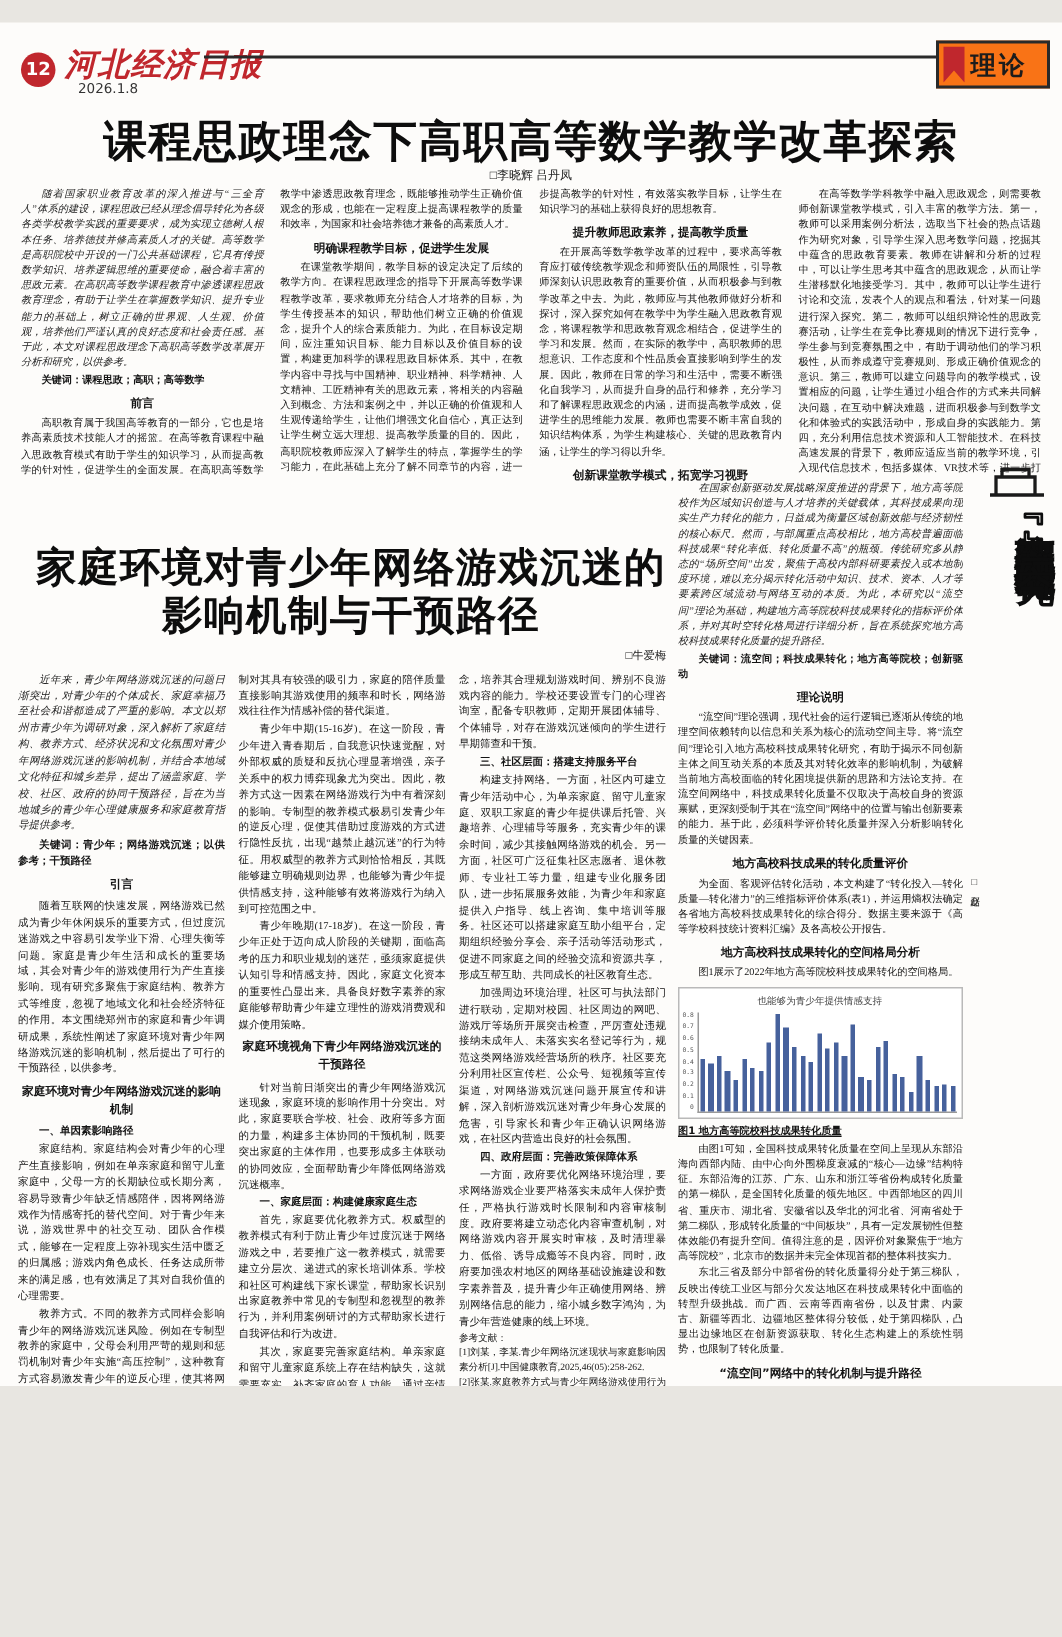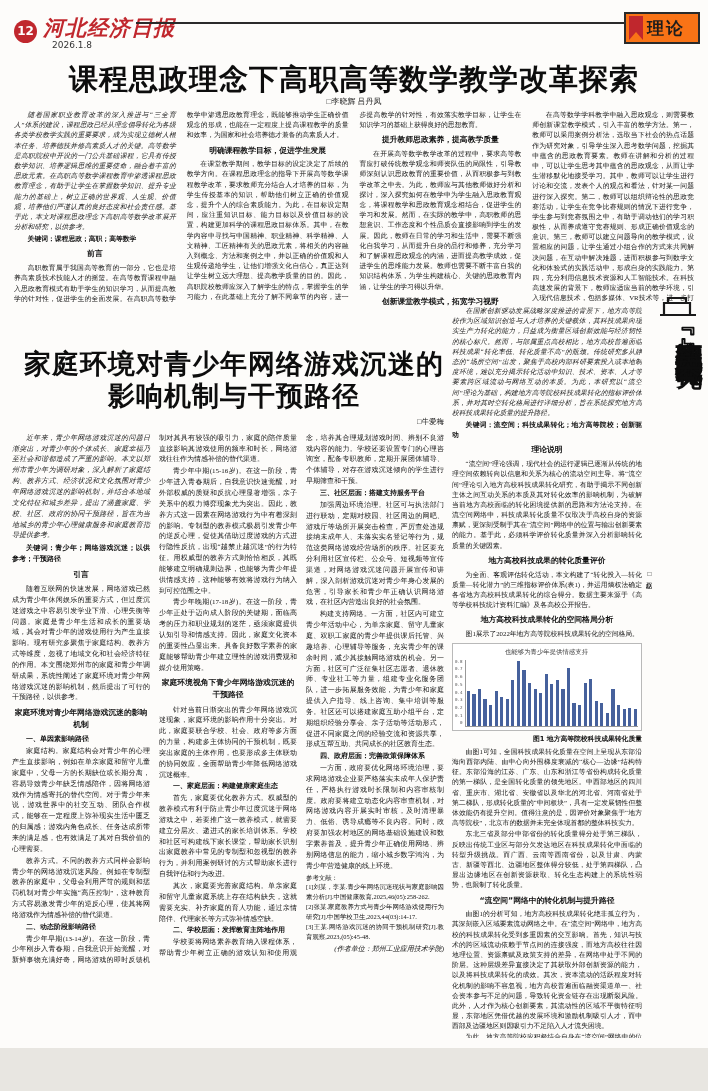--- a/index.html
+++ b/index.html
@@ -1,16 +1,16 @@
 <!DOCTYPE html>
 <html><head>
 <meta charset="utf-8">
 <style>
   html,body{margin:0;padding:0;background:#e8e6e1;}
-  .page{position:relative;width:708px;height:1048px;background:#fdfcfa;margin:0 auto;overflow:hidden;
+  .page{position:relative;width:708px;height:909px;background:#fdfcfa;margin:15px auto;overflow:hidden;
         font-family:"Liberation Serif","DejaVu Serif",serif;color:#141414;}
   
   .masthead{position:absolute;left:14px;top:14px;right:8px;height:46px;}
   .pageno{position:absolute;left:0;top:6px;width:23px;height:23px;border-radius:50%;background:#c0272d;color:#fff;
           font-family:"DejaVu Sans","Liberation Sans",sans-serif;font-weight:bold;font-size:12px;line-height:23px;text-align:center;}
   .paper-name{position:absolute;left:29px;top:0px;color:#c0272d;font-weight:bold;font-style:italic;
           font-size:21px;letter-spacing:1px;font-family:"DejaVu Serif","Liberation Serif",serif;}
   .paper-date{position:absolute;left:38px;top:26px;font-size:9px;color:#333;font-family:"DejaVu Sans",sans-serif;}
   .head-rule{position:absolute;left:122px;right:10px;top:8px;height:2px;background:#2a2a2a;}
   .section-tag{position:absolute;right:0;top:-2px;width:72px;height:28px;border:2px solid #2a2a2a;background:#f97316;
@@ -50,22 +50,22 @@
   .y-axis{display:flex;flex-direction:column;justify-content:space-between;height:66px;padding-right:2px;}
   .ytick{font-size:4.2px;color:#555;text-align:right;line-height:1;font-family:"DejaVu Sans Mono",monospace;}
   .plot-wrap{flex:1;}
   .plot{display:flex;align-items:flex-end;height:66px;border-left:1px solid #999;border-bottom:1px solid #999;}
   .barwrap{flex:1;display:flex;justify-content:center;align-items:flex-end;height:100%;}
   .bar{width:58%;}
   .labels{display:flex;}
   .labelwrap{flex:1;display:flex;justify-content:center;}
   .barlabel{writing-mode:vertical-rl;font-size:3.9px;color:#444;line-height:1;margin-top:1px;
           font-family:"DejaVu Sans",sans-serif;max-height:34px;overflow:hidden;}
-  .fig-caption{text-align:right;font-weight:bold;font-size:6.8px;margin-top:3px;
-          font-family:"DejaVu Sans","Liberation Sans",sans-serif;}
+  .fig-caption{text-align:left;font-weight:bold;font-size:6.8px;margin-top:3px;
+          font-family:"DejaVu Sans","Liberation Sans",sans-serif;text-decoration:underline;}
   
   .v-title{position:absolute;right:5px;top:318px;height:640px;writing-mode:vertical-rl;
           font-family:"DejaVu Sans","Liberation Sans",sans-serif;font-weight:900;font-size:27px;
           letter-spacing:1px;line-height:1.05;color:#0d0d0d;}
   .v-byline{position:absolute;left:644px;top:570px;writing-mode:vertical-rl;font-size:6.5px;color:#222;}
   .deco{position:absolute;left:656px;top:295px;width:44px;height:24px;}
   
   .email{position:absolute;left:452px;top:1086px;width:250px;text-align:center;
           font-family:"DejaVu Sans","Liberation Sans",sans-serif;font-weight:900;font-size:15px;color:#111;}
 </style>
@@ -122,22 +122,22 @@
         <p class="blk p">青少年中期(15-16岁)。在这一阶段，青少年进入青春期后，自我意识快速觉醒，对外部权威的质疑和反抗心理显著增强，亲子关系中的权力博弈现象尤为突出。因此，教养方式这一因素在网络游戏行为中有着深刻的影响。专制型的教养模式极易引发青少年的逆反心理，促使其借助过度游戏的方式进行隐性反抗，出现“越禁止越沉迷”的行为特征。用权威型的教养方式则恰恰相反，其既能够建立明确规则边界，也能够为青少年提供情感支持，这种能够有效将游戏行为纳入到可控范围之中。</p>
         <p class="blk p">青少年晚期(17-18岁)。在这一阶段，青少年正处于迈向成人阶段的关键期，面临高考的压力和职业规划的迷茫，亟须家庭提供认知引导和情感支持。因此，家庭文化资本的重要性凸显出来。具备良好数字素养的家庭能够帮助青少年建立理性的游戏消费观和媒介使用策略。</p>
         <div class="blk h2">家庭环境视角下青少年网络游戏沉迷的干预路径</div>
         <p class="blk p">针对当前日渐突出的青少年网络游戏沉迷现象，家庭环境的影响作用十分突出。对此，家庭要联合学校、社会、政府等多方面的力量，构建多主体协同的干预机制，既要突出家庭的主体作用，也要形成多主体联动的协同效应，全面帮助青少年降低网络游戏沉迷概率。</p>
         <div class="blk h3">一、家庭层面：构建健康家庭生态</div>
         <p class="blk p">首先，家庭要优化教养方式。权威型的教养模式有利于防止青少年过度沉迷于网络游戏之中，若要推广这一教养模式，就需要建立分层次、递进式的家长培训体系。学校和社区可构建线下家长课堂，帮助家长识别出家庭教养中常见的专制型和忽视型的教养行为，并利用案例研讨的方式帮助家长进行自我评估和行为改进。</p>
         <p class="blk p">其次，家庭要完善家庭结构。单亲家庭和留守儿童家庭系统上存在结构缺失，这就需要充实、补齐家庭的育人功能，通过亲情陪伴、代理家长等方式弥补情感空缺。</p>
         <div class="blk h3">二、学校层面：发挥教育主阵地作用</div>
         <p class="blk p">学校要将网络素养教育纳入课程体系，帮助青少年树立正确的游戏认知和使用观念，培养其合理规划游戏时间、辨别不良游戏内容的能力。学校还要设置专门的心理咨询室，配备专职教师，定期开展团体辅导、个体辅导，对存在游戏沉迷倾向的学生进行早期筛查和干预。</p>
         <div class="blk h3">三、社区层面：搭建支持服务平台</div>
+        <p class="blk p">构建支持网络。一方面，社区内可建立青少年活动中心，为单亲家庭、留守儿童家庭、双职工家庭的青少年提供课后托管、兴趣培养、心理辅导等服务，充实青少年的课余时间，减少其接触网络游戏的机会。另一方面，社区可广泛征集社区志愿者、退休教师、专业社工等力量，组建专业化服务团队，进一步拓展服务效能，为青少年和家庭提供入户指导、线上咨询、集中培训等服务。社区还可以搭建家庭互助小组平台，定期组织经验分享会、亲子活动等活动形式，促进不同家庭之间的经验交流和资源共享，形成互帮互助、共同成长的社区教育生态。</p>
         <p class="blk p">加强周边环境治理。社区可与执法部门进行联动，定期对校园、社区周边的网吧、游戏厅等场所开展突击检查，严厉查处违规接纳未成年人、未落实实名登记等行为，规范这类网络游戏经营场所的秩序。社区要充分利用社区宣传栏、公众号、短视频等宣传渠道，对网络游戏沉迷问题开展宣传和讲解，深入剖析游戏沉迷对青少年身心发展的危害，引导家长和青少年正确认识网络游戏，在社区内营造出良好的社会氛围。</p>
-        <p class="blk p">构建支持网络。一方面，社区内可建立青少年活动中心，为单亲家庭、留守儿童家庭、双职工家庭的青少年提供课后托管、兴趣培养、心理辅导等服务，充实青少年的课余时间，减少其接触网络游戏的机会。另一方面，社区可广泛征集社区志愿者、退休教师、专业社工等力量，组建专业化服务团队，进一步拓展服务效能，为青少年和家庭提供入户指导、线上咨询、集中培训等服务。社区还可以搭建家庭互助小组平台，定期组织经验分享会、亲子活动等活动形式，促进不同家庭之间的经验交流和资源共享，形成互帮互助、共同成长的社区教育生态。</p>
         <div class="blk h3">四、政府层面：完善政策保障体系</div>
         <p class="blk p">一方面，政府要优化网络环境治理，要求网络游戏企业要严格落实未成年人保护责任，严格执行游戏时长限制和内容审核制度。政府要将建立动态化内容审查机制，对网络游戏内容开展实时审核，及时清理暴力、低俗、诱导成瘾等不良内容。同时，政府要加强农村地区的网络基础设施建设和数字素养普及，提升青少年正确使用网络、辨别网络信息的能力，缩小城乡数字鸿沟，为青少年营造健康的线上环境。</p>
         <div class="blk ref">参考文献：</div>
         <div class="blk ref">[1]刘某，李某.青少年网络沉迷现状与家庭影响因素分析[J].中国健康教育,2025,46(05):258-262.</div>
         <div class="blk ref">[2]张某.家庭教养方式与青少年网络游戏使用行为研究[J].中国学校卫生,2023,44(03):14-17.</div>
         <div class="blk ref">[3]王某.网络游戏沉迷的协同干预机制研究[J].教育观察,2023,(05):45-48.</div>
         <div class="blk attr">(作者单位：郑州工业应用技术学院)</div>
       </div>
   </div>
 

